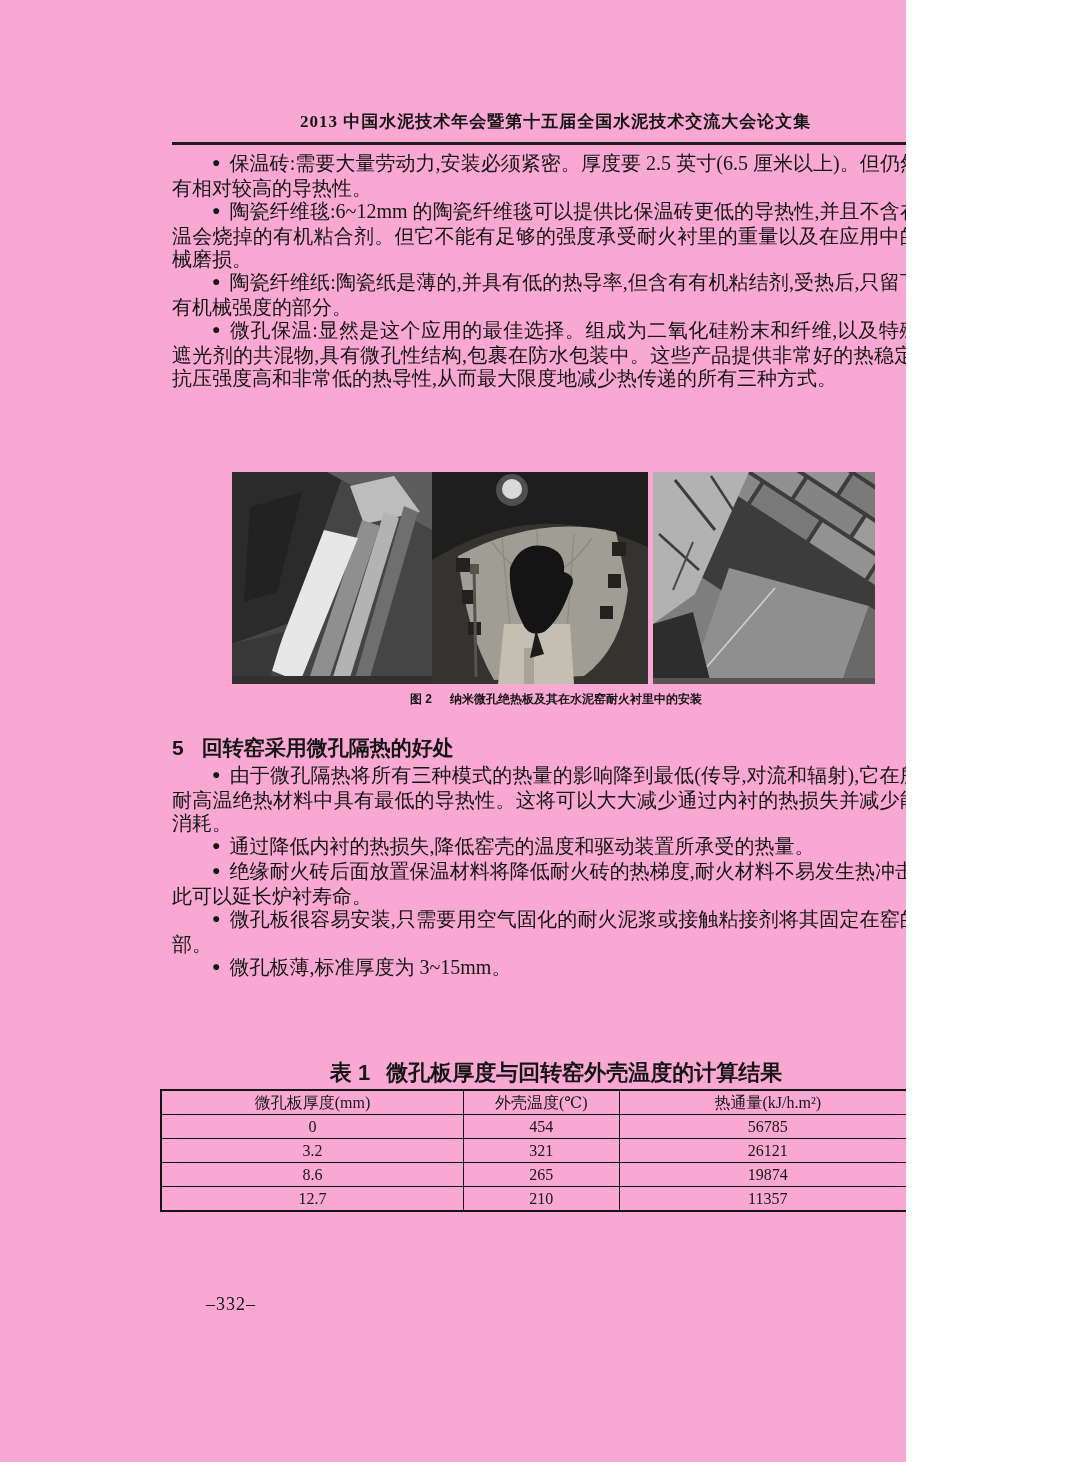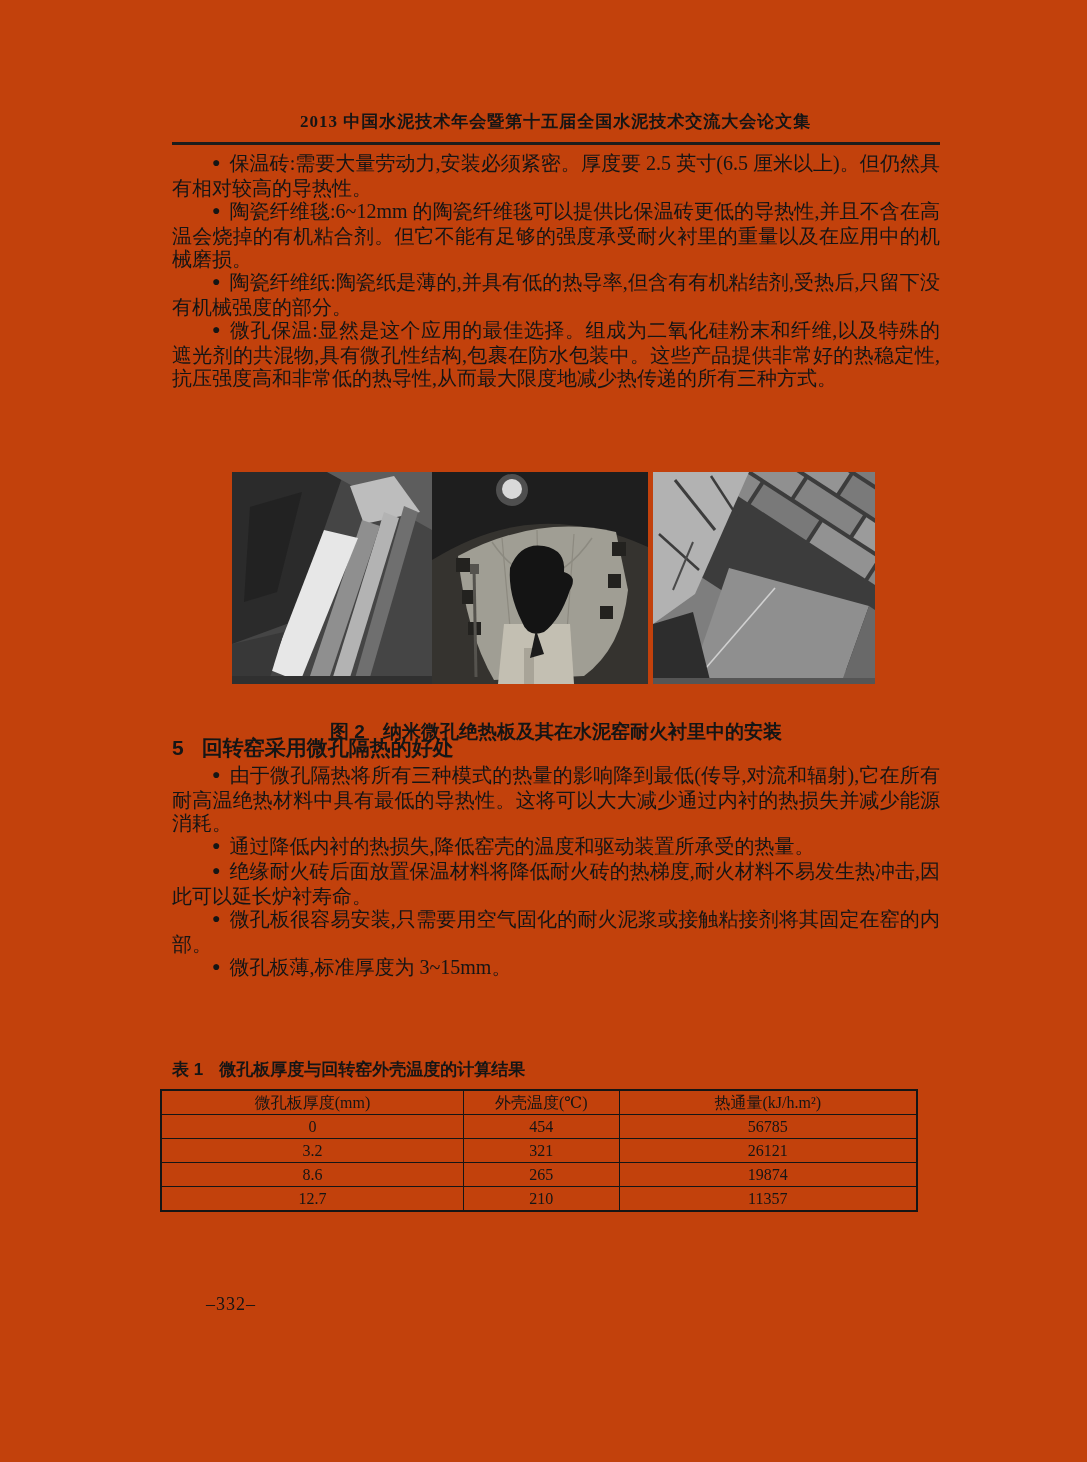--- a/index.html
+++ b/index.html
@@ -4,22 +4,22 @@
 <style>
   html, body { margin: 0; padding: 0; }
   body {
     width: 1087px; height: 1462px;
     background: #ffffff;
     font-family: "Liberation Serif", "DejaVu Serif", serif;
     color: #151515;
   }
   .page {
     position: relative;
-    width: 1087px; height: 1462px;
-    background: #c2410c;
+    width: 906px; height: 1462px;
+    background: #f9a8d4;
     overflow: hidden;
   }
   .header-title {
     position: absolute; left: 172px; top: 110px; width: 767px;
     text-align: center;
     font-family: "Liberation Serif", "DejaVu Serif", serif;
     font-weight: 700; font-size: 17px; letter-spacing: 1px;
   }
   .header-rule {
     position: absolute; left: 172px; top: 142px; width: 768px; height: 3px;
@@ -43,34 +43,34 @@
   }
   .photo { height: 212px; background: #444; }
   .photo svg { display: block; }
   .photo-1 { width: 200px; }
   .photo-2 { width: 216px; }
   .photo-3 { width: 222px; margin-left: 5px; }
   .figure-caption {
     position: absolute; left: 172px; top: 691px; width: 768px;
     text-align: center;
     font-family: "Liberation Sans", "DejaVu Sans", sans-serif;
-    font-weight: 700; font-size: 19px; margin-top: 28px;
+    font-weight: 700; font-size: 12px;
   }
   .figure-caption .cap-label { margin-right: 18px; }
   .section-heading {
     position: absolute; left: 172px; top: 734px; width: 768px;
     font-family: "Liberation Sans", "DejaVu Sans", sans-serif;
     font-weight: 700; font-size: 21px;
   }
   .section-heading .sec-num { margin-right: 18px; }
   .table-title {
     position: absolute; left: 172px; top: 1058px; width: 768px;
-    text-align: left;
+    text-align: center;
     font-family: "Liberation Sans", "DejaVu Sans", sans-serif;
-    font-weight: 700; font-size: 17px;
+    font-weight: 700; font-size: 22px;
   }
   .table-title .tbl-label { margin-right: 16px; }
   table.data-table {
     position: absolute; left: 160px; top: 1089px; width: 758px;
     border-collapse: collapse;
     border: 2.5px solid #151515;
     font-size: 16px;
     table-layout: fixed;
   }
   table.data-table th, table.data-table td {

